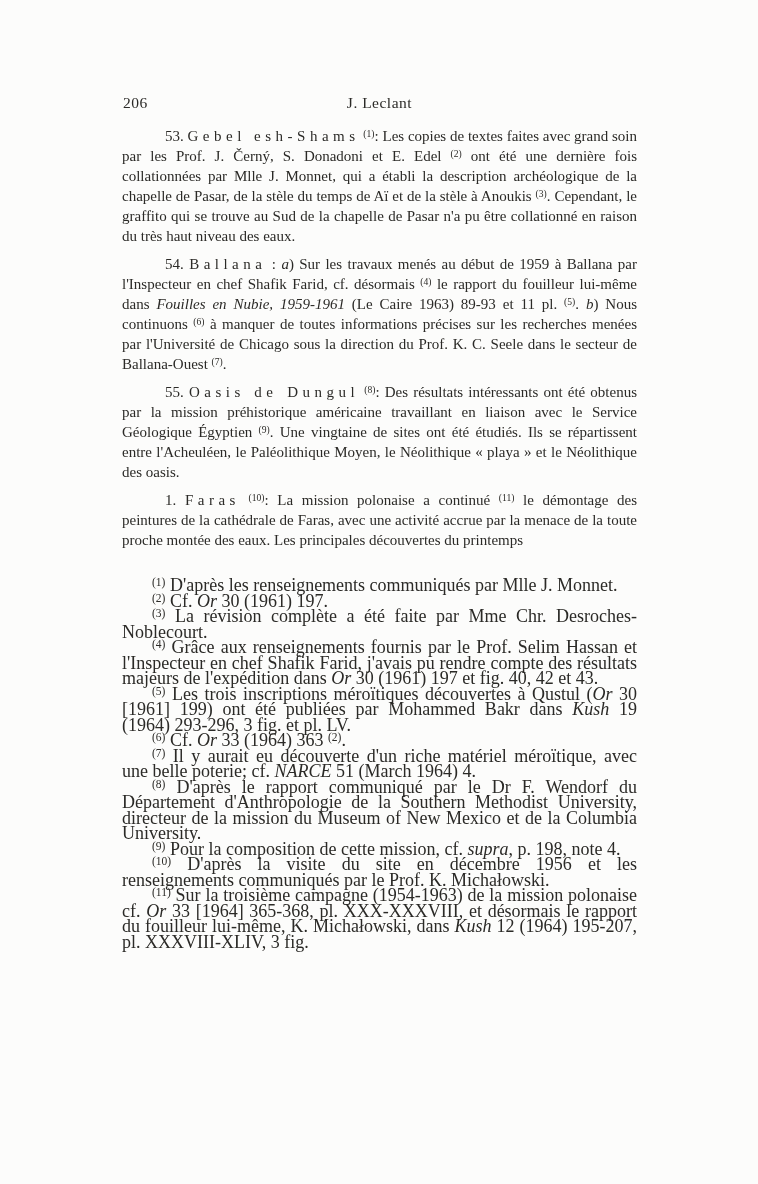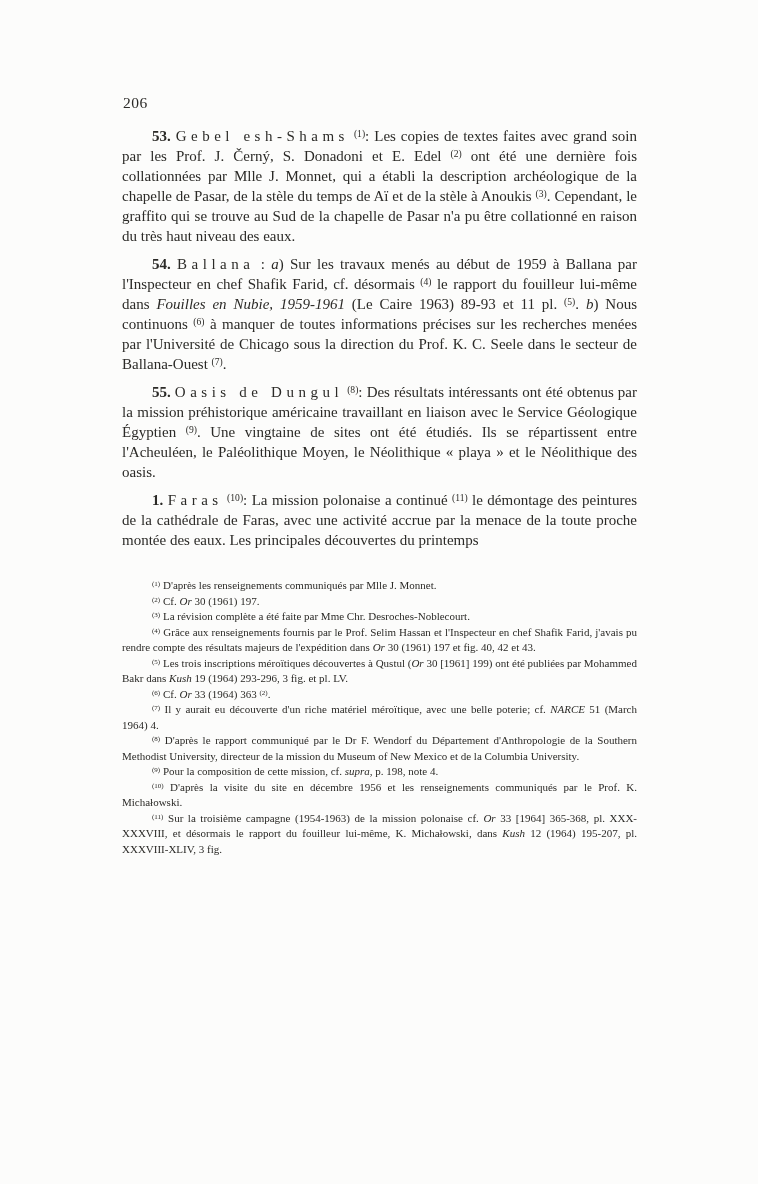--- a/index.html
+++ b/index.html
@@ -45,43 +45,44 @@
     margin: 28px 0 16px 0;
     font-size: 16px;
     font-weight: normal;
     text-align: center;
     line-height: 20px;
   }
   
   .footnotes { margin-top: 28px; }
   .footnotes p {
     margin: 0;
-    font-size: 11px;
+    font-size: 18px;
     line-height: 15.5px;
     text-align: justify;
     text-indent: 30px;
   }
   
-  .b  { font-weight: bold; }
+  .b  { font-weight: normal; margin-left: 13px; }
   .i  { font-style: italic; }
   .sp { letter-spacing: 0.30em; }
   .sup {
     font-size: 64%;
     vertical-align: 0.45em;
     letter-spacing: 0;
     line-height: 0;
   }
 </style>
 </head>
 <body>
 
 <div class="page">
 
   <div class="running-header">
     <span class="page-number">206</span>
+    <span class="running-title">J. Leclant</span>
   </div>
 
   <div class="body-text">
     <p class="indent"><span class="b">53. </span><span class="sp">Gebel esh-Shams</span><span> </span><span class="sup">(1)</span><span>: Les copies de textes faites avec grand soin par les Prof. J. Černý, S. Donadoni et E. Edel </span><span class="sup">(2)</span><span> ont été une dernière fois collationnées par Mlle J. Monnet, qui a établi la description archéologique de la chapelle de Pasar, de la stèle du temps de Aï et de la stèle à Anoukis </span><span class="sup">(3)</span><span>. Cependant, le graffito qui se trouve au Sud de la chapelle de Pasar n'a pu être collationné en raison du très haut niveau des eaux.</span></p>
     <p class="indent"><span class="b">54. </span><span class="sp">Ballana</span><span> : </span><span class="i">a</span><span>) Sur les travaux menés au début de 1959 à Ballana par l'Inspecteur en chef Shafik Farid, cf. désormais </span><span class="sup">(4)</span><span> le rapport du fouilleur lui-même dans </span><span class="i">Fouilles en Nubie, 1959-1961</span><span> (Le Caire 1963) 89-93 et 11 pl. </span><span class="sup">(5)</span><span>. </span><span class="i">b</span><span>) Nous continuons </span><span class="sup">(6)</span><span> à manquer de toutes informations précises sur les recherches menées par l'Université de Chicago sous la direction du Prof. K. C. Seele dans le secteur de Ballana-Ouest </span><span class="sup">(7)</span><span>.</span></p>
     <p class="indent"><span class="b">55. </span><span class="sp">Oasis de Dungul</span><span> </span><span class="sup">(8)</span><span>: Des résultats intéressants ont été obtenus par la mission préhistorique américaine travaillant en liaison avec le Service Géologique Égyptien </span><span class="sup">(9)</span><span>. Une vingtaine de sites ont été étudiés. Ils se répartissent entre l'Acheuléen, le Paléolithique Moyen, le Néolithique « playa » et le Néolithique des oasis.</span></p>
 
 
     <p class="indent"><span class="b">1. </span><span class="sp">Faras</span><span> </span><span class="sup">(10)</span><span>: La mission polonaise a continué </span><span class="sup">(11)</span><span> le démontage des peintures de la cathédrale de Faras, avec une activité accrue par la menace de la toute proche montée des eaux. Les principales découvertes du printemps</span></p>
   </div>

